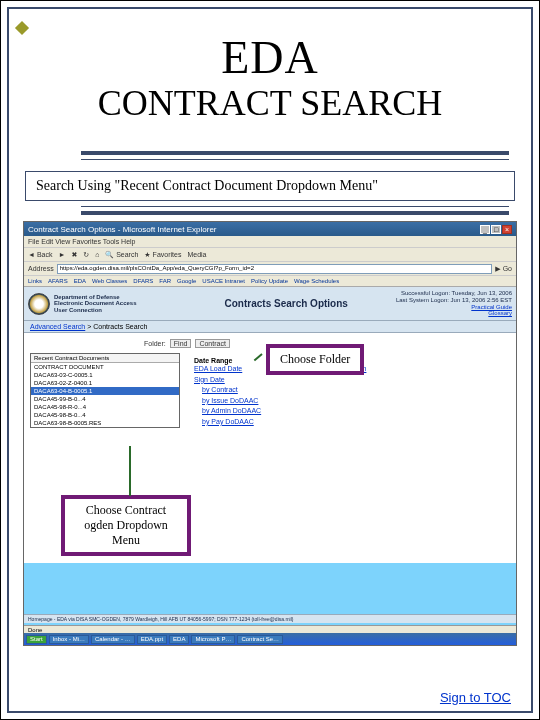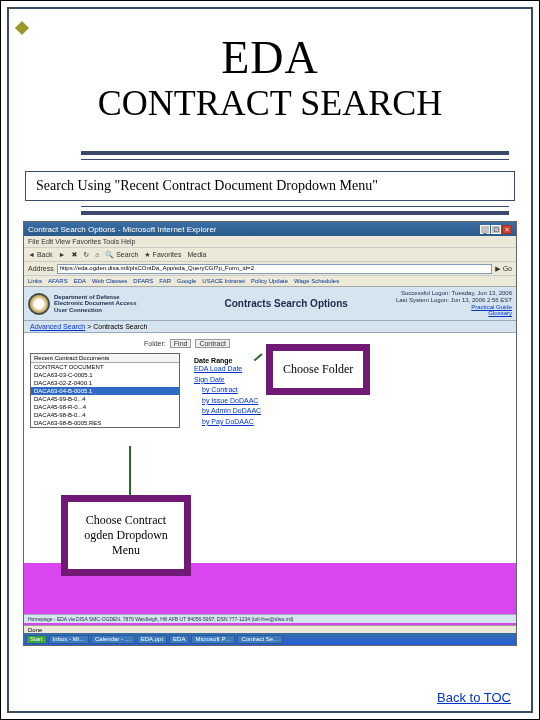--- a/index.html
+++ b/index.html
@@ -75,21 +75,21 @@
 
   
   .screenshot {
     position: absolute;
     left: 22px; right: 22px;
     top: 220px;
     height: 425px;
     font-family: Tahoma, Arial, sans-serif;
     font-size: 8px;
     border: 1px solid #666;
-    background: #d946ef;
+    background: #7dd3fc;
     overflow: hidden;
   }
   .ie-titlebar {
     background: linear-gradient(#3a6ea5,#2a5a8a);
     color: #fff;
     padding: 2px 4px;
     height: 14px;
     display:flex;
     align-items:center;
     justify-content: space-between;
@@ -179,24 +179,24 @@
     background:linear-gradient(#3a6ea5,#245edb);
     height:12px;
     display:flex; align-items:center; gap:2px;
     padding:0 2px;
     font-size:6px; color:#fff;
   }
   .task-item { background:#3a7abd; border:1px solid #2a5a9a; padding:0 3px; height:9px; display:inline-flex; align-items:center;}
   .callout {
     position:absolute;
     background:#fff;
-    border:7px solid #701a75;
+    border:4px solid #701a75;
     font-family:'Times New Roman', serif;
     font-size:12px;
-    padding:11px 10px;
+    padding:4px 10px;
     text-align:center;
   }
   .callout.choose-folder { top: 343px; left:265px; }
   .callout.choose-contract { top: 494px; left:60px; width: 130px;}
   .callout-line {
     position:absolute;
     background:#2a6a2a;
   }
   .ln1 { left: 260px; top: 353px; width: 2px; height: 10px; transform: rotate(50deg); transform-origin: top;}
   .ln2 { left: 128px; top: 445px; width: 2px; height: 50px;}
@@ -356,13 +356,13 @@
 <div class="callout choose-folder">
   <span>Choose Folder</span>
 </div>
 <div class="callout-line ln1"></div>
 
 <div class="callout choose-contract">
   <span>Choose Contract ogden Dropdown Menu</span>
 </div>
 <div class="callout-line ln2"></div>
 
-<a class="back-link">Back to TOC</a>
+<a class="back-link">Sign to TOC</a>
 
 </body></html>

